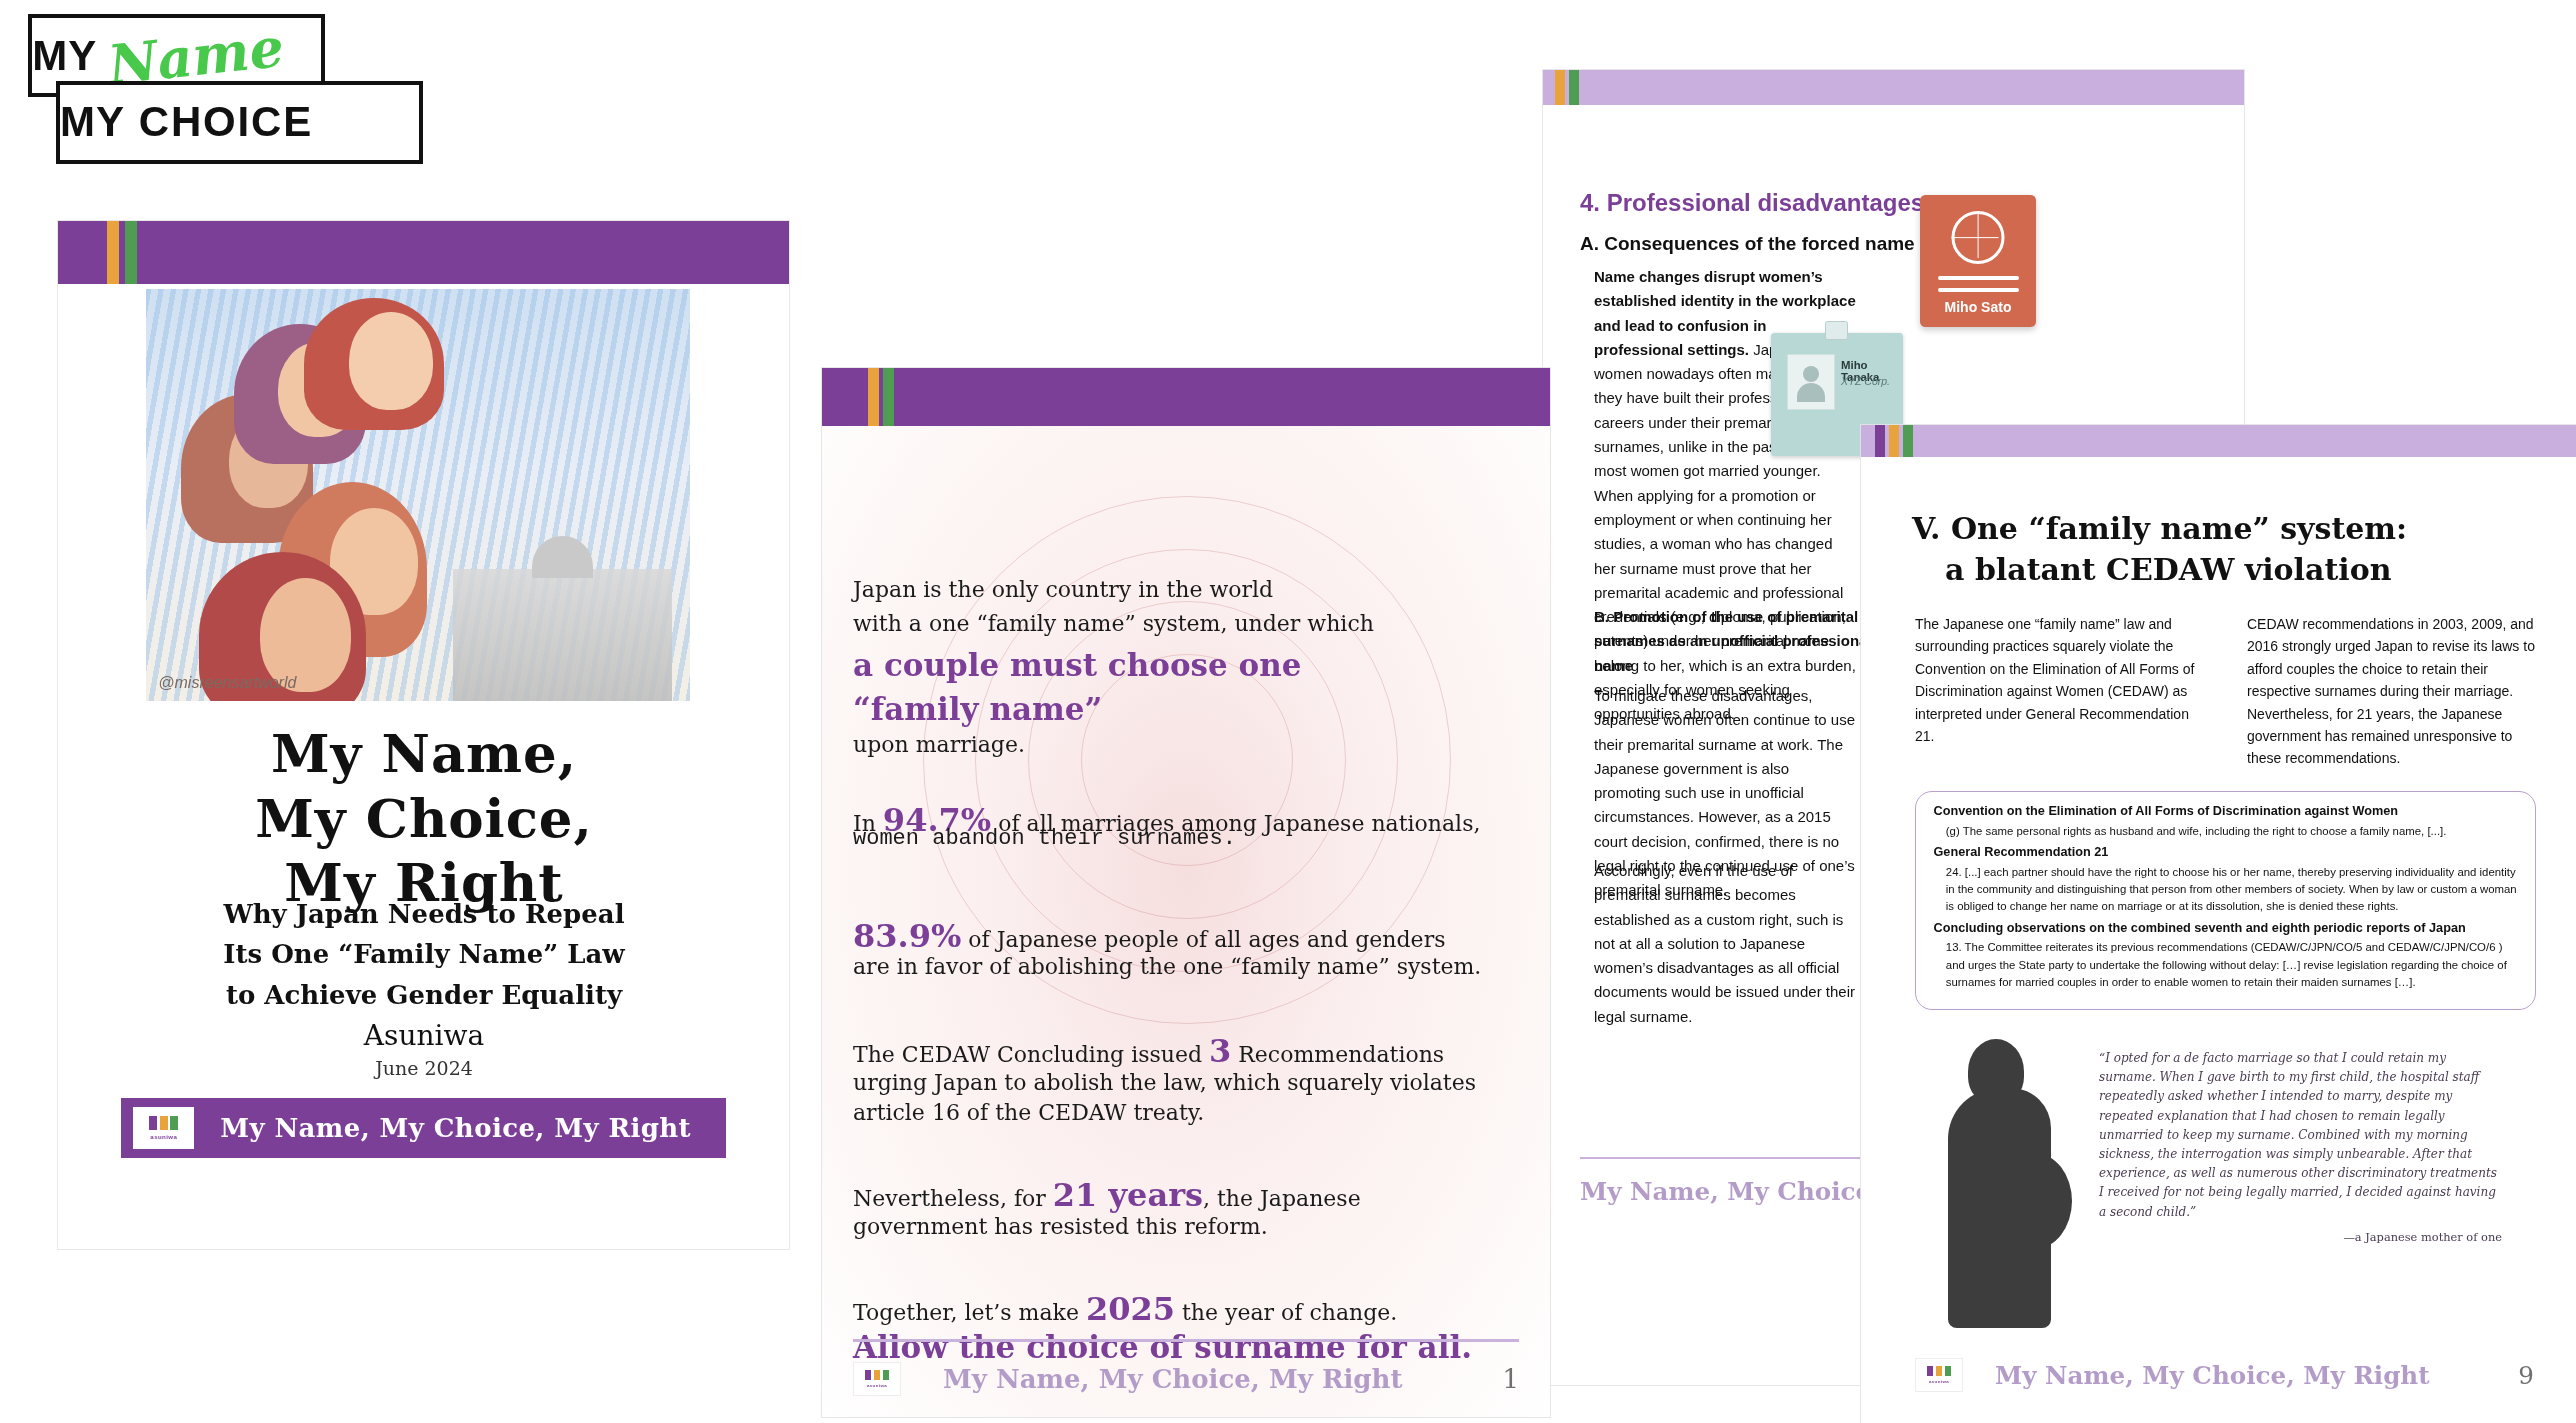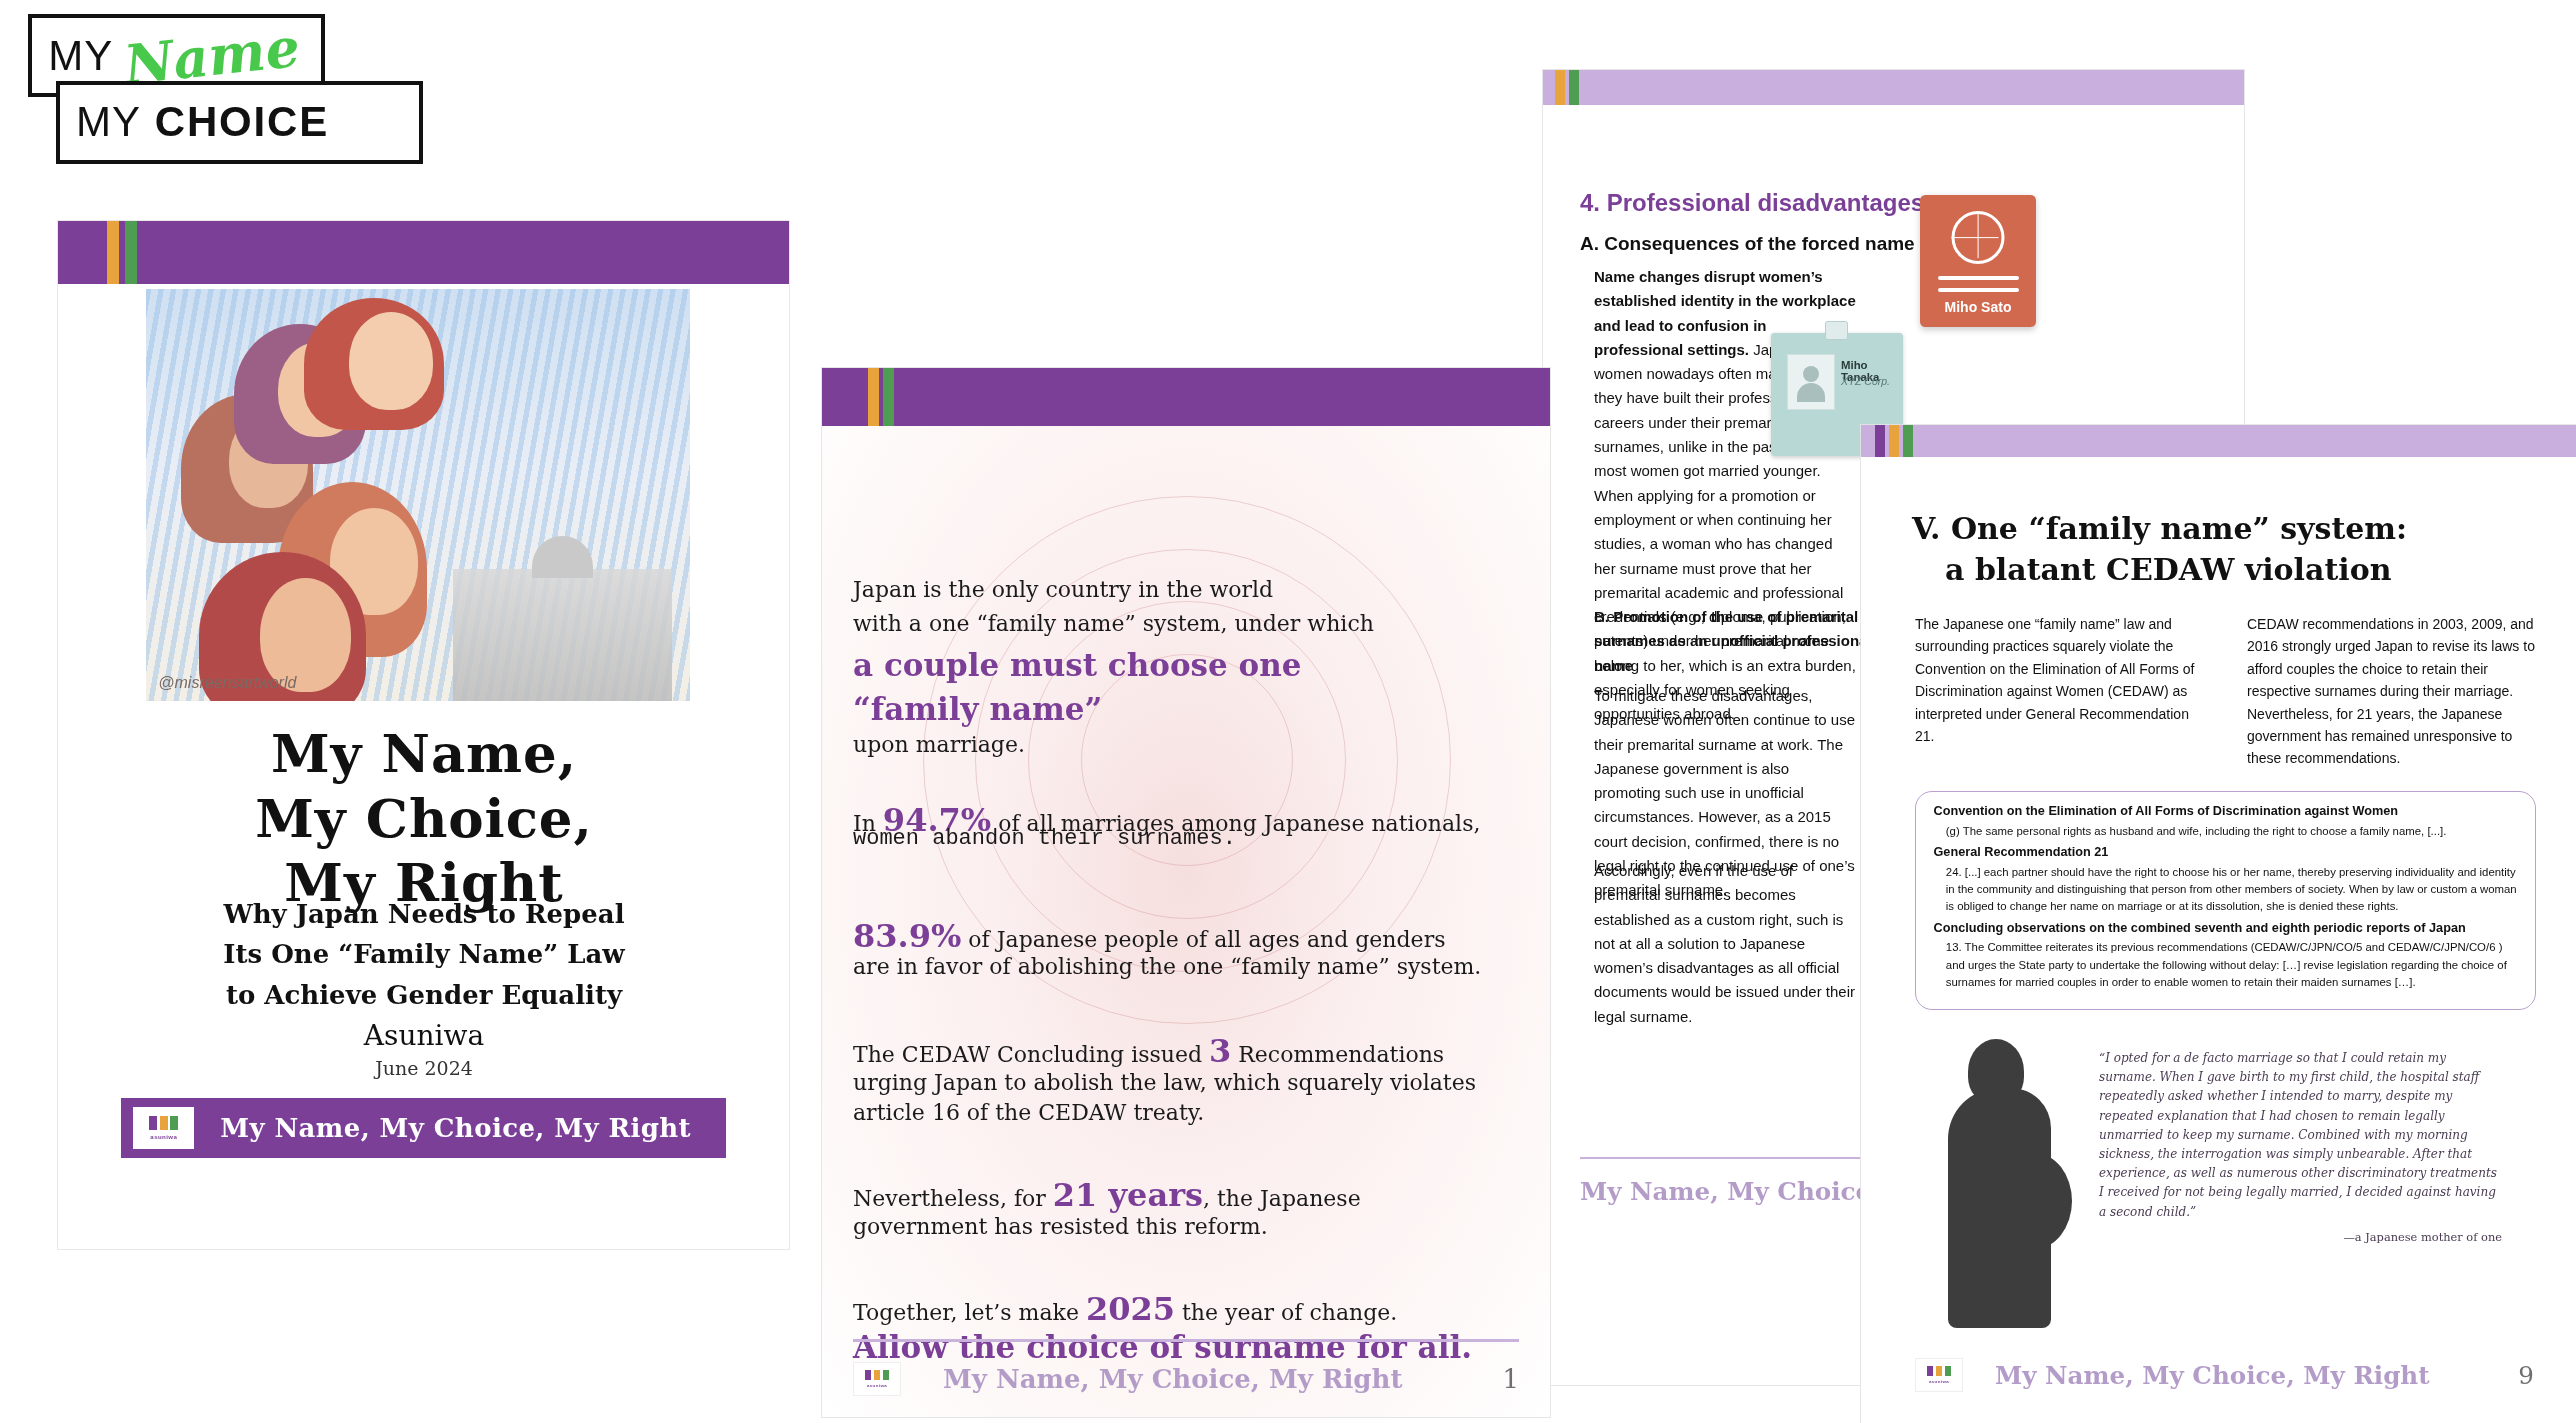--- a/index.html
+++ b/index.html
@@ -14,22 +14,22 @@
 
   
   #logo{left:16px;top:8.8px;width:412px;height:175px;}
   .logo-box{
     position:absolute;border:4.4px solid #111;background:#fff;
     display:flex;align-items:center;
   }
   #logo-top{left:12.3px;top:5.3px;width:289px;height:75px;}
   #logo-bottom{left:40px;top:72px;width:359px;height:75px;}
   .logo-my{
-    font-weight:400;font-size:42px;letter-spacing:0.9px;color:#111;
-    font-family:"Liberation Sans", sans-serif;margin-left:16px;
+    font-weight:700;font-size:42px;letter-spacing:0.9px;color:#111;
+    font-family:"Liberation Sans", sans-serif;
   }
   .logo-name{
     font-family:"DejaVu Serif", serif;font-style:italic;font-weight:700;
     font-size:54px;color:#49c94c;margin-left:10.5px;
     transform:rotate(-6deg);display:inline-block;
   }
   .logo-choice{
     font-weight:800;font-size:42px;letter-spacing:1.8px;color:#111;margin-left:14px;
   }
 

